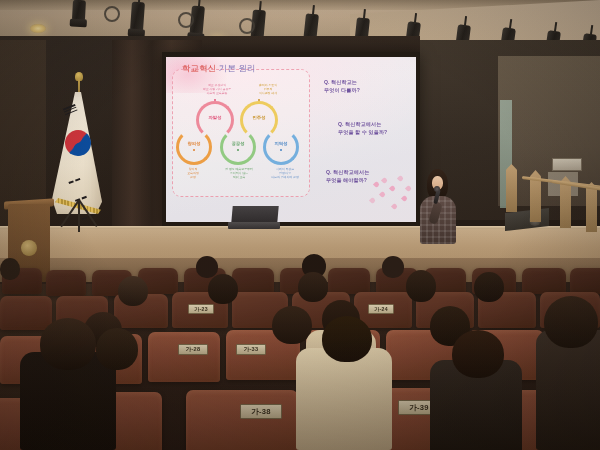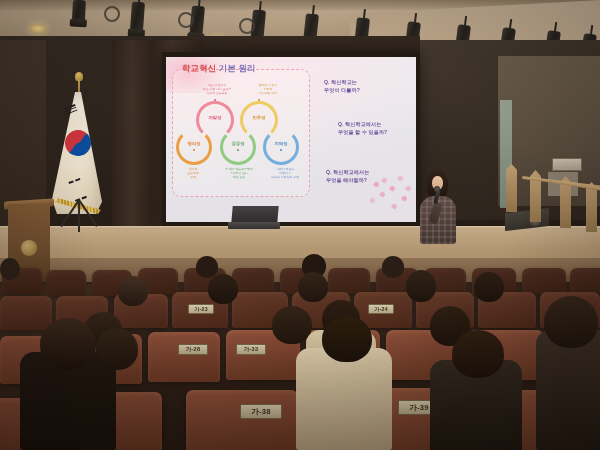--- a/index.html
+++ b/index.html
@@ -132,21 +132,21 @@
   }
 
   
   .slide-card {
     position:absolute; left:6px; top:12px; width:138px; height:128px;
     border:1px dashed #f0a3b8; border-radius:9px;
     background:rgba(255,255,255,.28);
   }
   .slide-title {
     position:absolute; left:16px; top:6px; z-index:4;
-    font-size:8.4px; font-weight:bold; letter-spacing:.2px; white-space:nowrap;
+    font-size:8.4px; font-weight:normal; letter-spacing:.2px; white-space:nowrap;
   }
   .slide-title .t1 { color:#d6453f; }
   .slide-title .t2 { color:#7a6fb5; }
   .desc {
     position:absolute; text-align:center; font-size:2.9px; line-height:1.45;
     white-space:pre-line;
   }
   .desc.pink { color:#e06a94; }
   .desc.yellow { color:#d2a23c; }
   .desc.orange { color:#e08a3c; }

